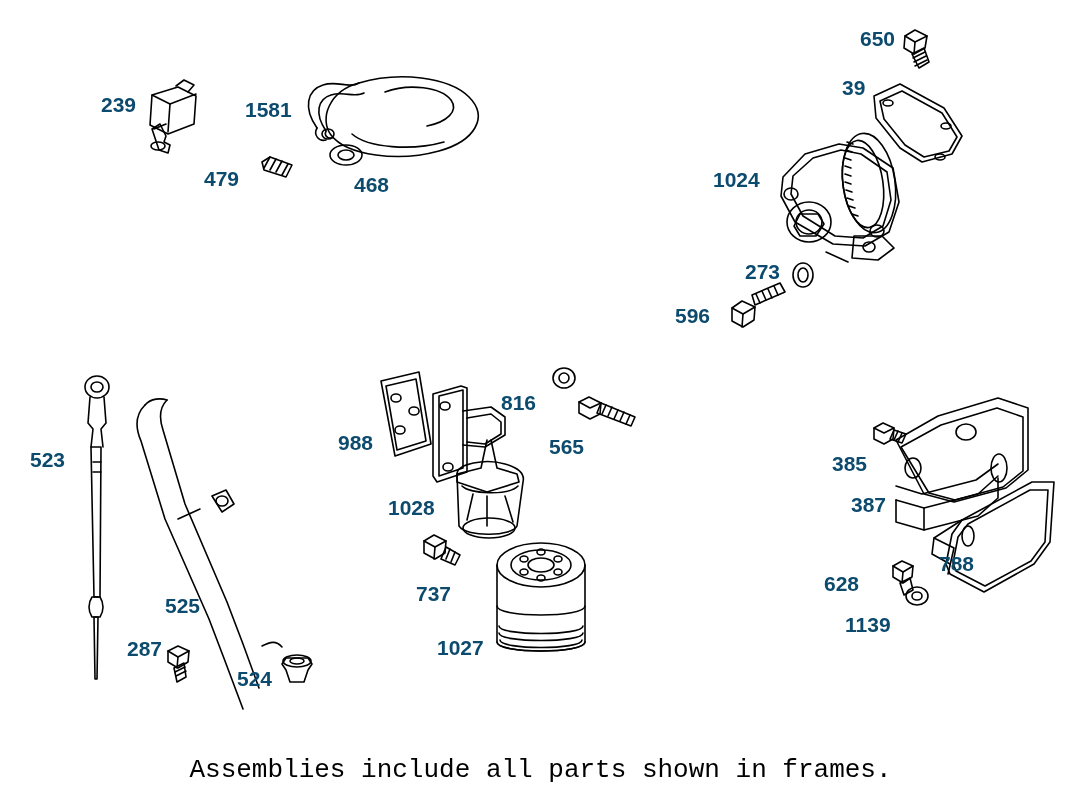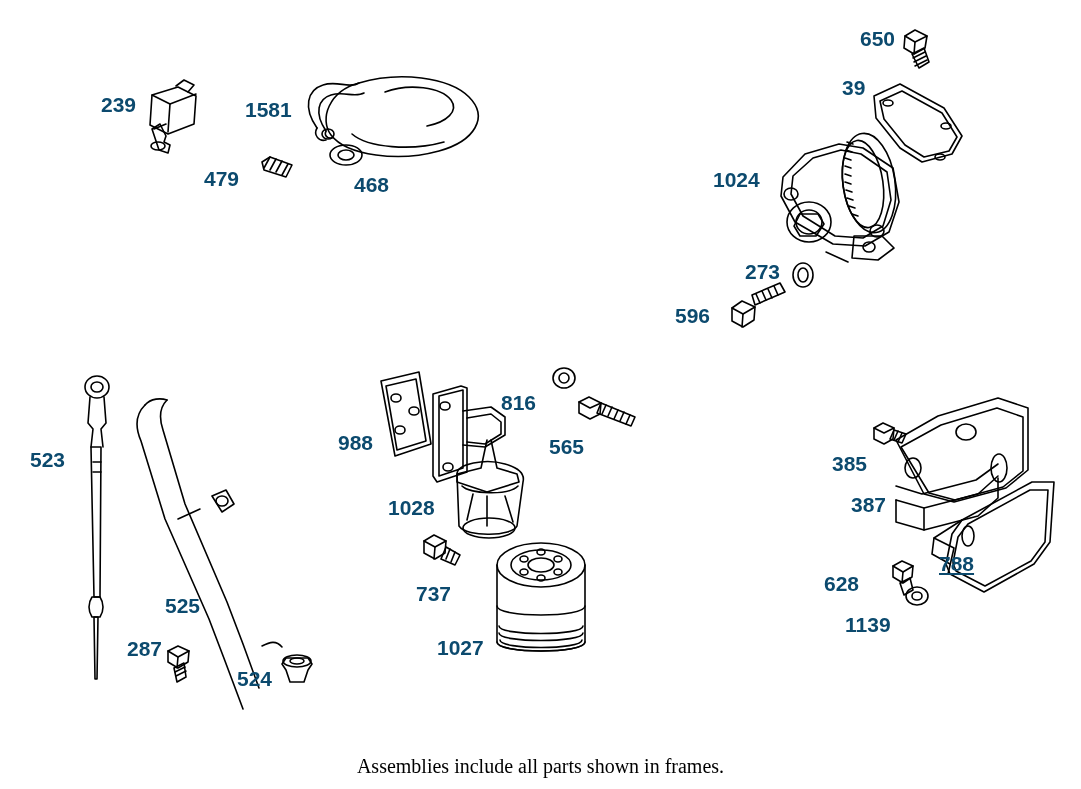--- a/index.html
+++ b/index.html
@@ -23,22 +23,22 @@
     color: #0c4a6e;
     white-space: nowrap;
     line-height: 1;
   }
   .footer-note {
     position: absolute;
     left: 0;
     top: 755px;
     width: 1081px;
     text-align: center;
-    font-family: Liberation Serif, serif;
-    font-size: 20px;
+    font-family: Liberation Mono, monospace;
+    font-size: 26px;
     color: #000000;
   }
   .art {
     position: absolute;
     left: 0;
     top: 0;
     width: 1081px;
     height: 789px;
     pointer-events: none;
   }
@@ -277,19 +277,19 @@
   <div class="callout" style="left:127px; top:638px;">287</div>
   <div class="callout" style="left:237px; top:668px;">524</div>
   <div class="callout" style="left:338px; top:432px;">988</div>
   <div class="callout" style="left:501px; top:392px;">816</div>
   <div class="callout" style="left:549px; top:436px;text-align:right;">565</div>
   <div class="callout" style="left:388px; top:497px;">1028</div>
   <div class="callout" style="left:416px; top:583px;">737</div>
   <div class="callout" style="left:437px; top:637px;">1027</div>
   <div class="callout" style="left:832px; top:453px;">385</div>
   <div class="callout" style="left:851px; top:494px;">387</div>
-  <div class="callout" style="left:939px; top:553px;text-decoration:underline;">788</div>
+  <div class="callout" style="left:939px; top:553px;">788</div>
   <div class="callout" style="left:824px; top:573px;">628</div>
   <div class="callout" style="left:845px; top:614px;">1139</div>
 
   <div class="footer-note">Assemblies include all parts shown in frames.</div>
 
 </div>
 
 </body></html>

